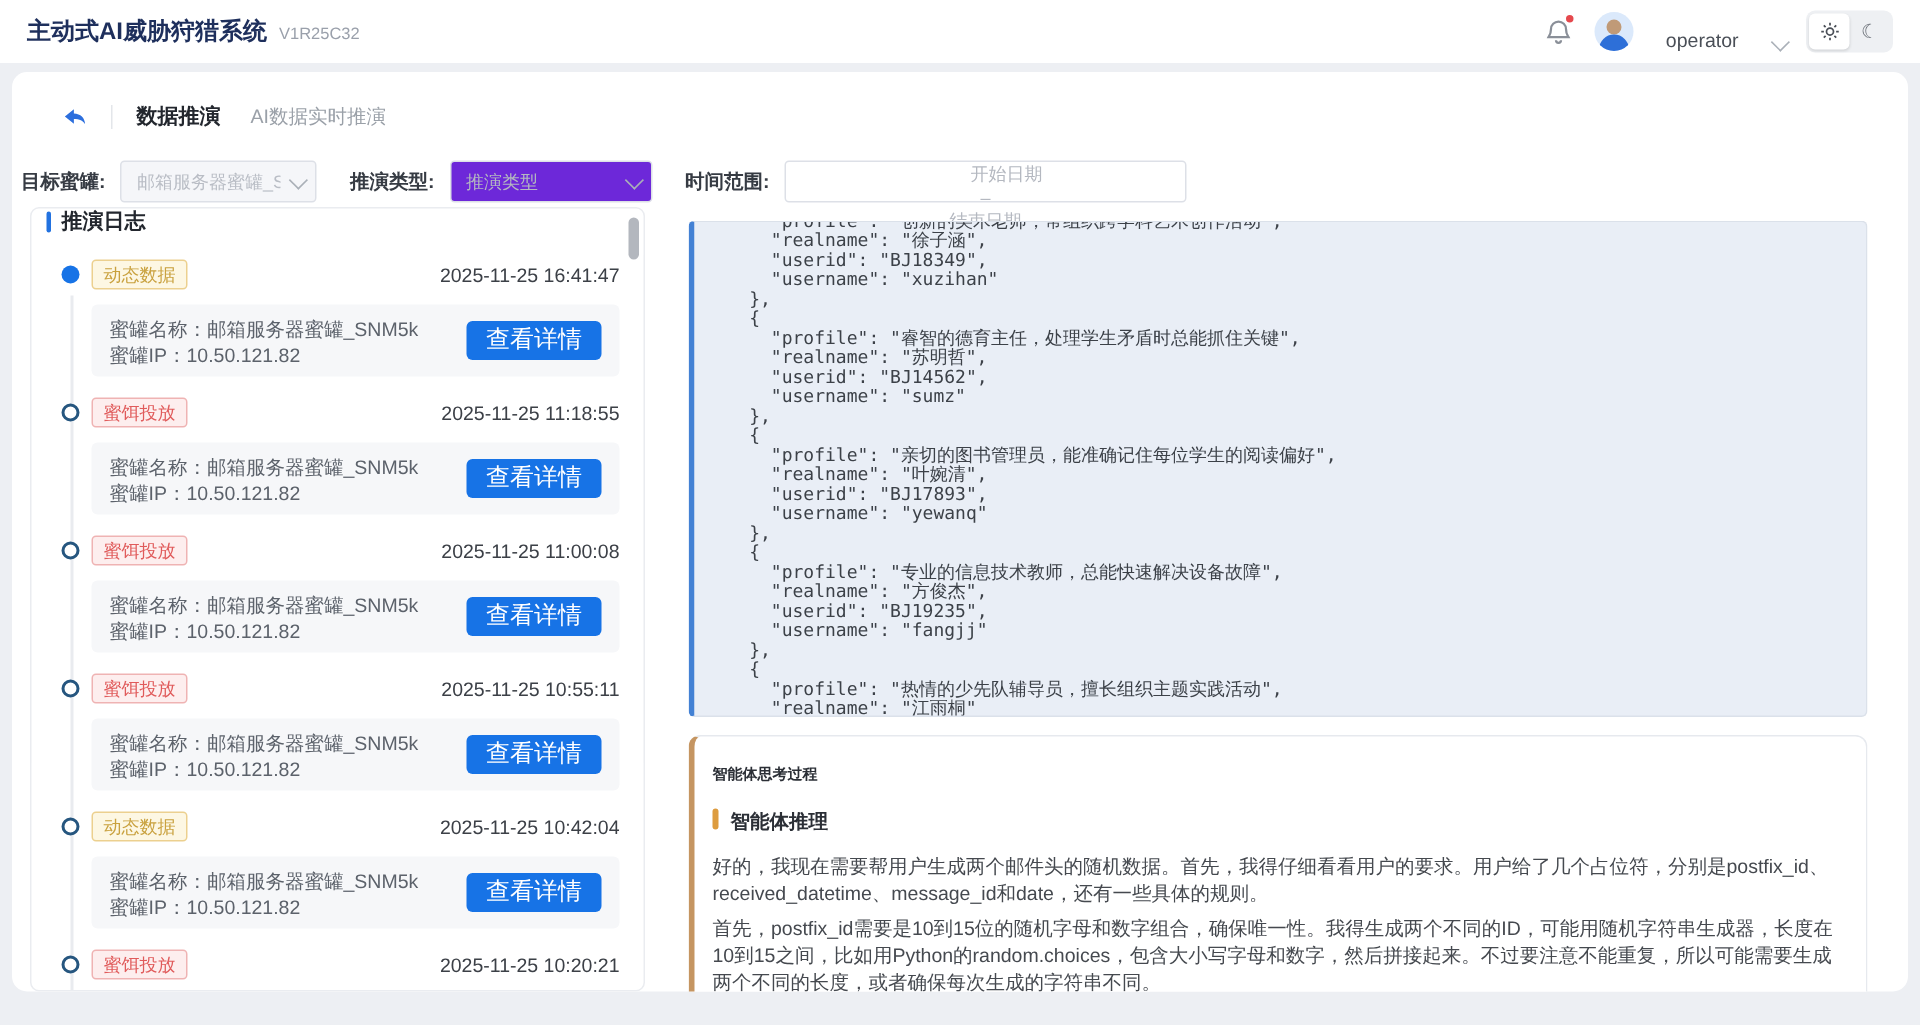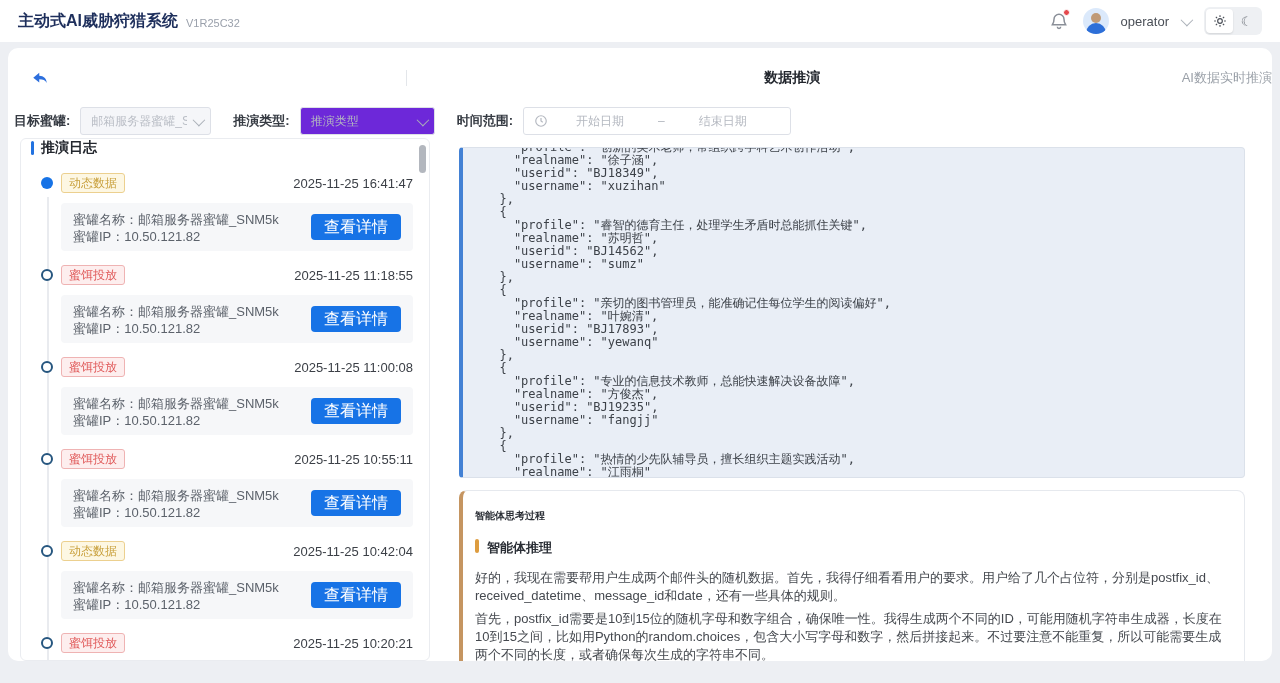--- a/index.html
+++ b/index.html
@@ -8,53 +8,53 @@
 
   
   .header { position:absolute; left:0; top:0; width:1280px; height:42px; background:#fff;
             display:flex; align-items:center; padding:0 18px; }
   .app-title { font-size:16px; font-weight:bold; color:#1e2f5c; }
   .app-version { font-size:11px; color:#9aa0ab; margin-left:8px; margin-top:3px; }
   .header-right { margin-left:auto; display:flex; align-items:center; gap:14px; }
   .bell-wrap { position:relative; width:20px; height:20px; cursor:pointer; }
   .bell-dot { position:absolute; right:-1px; top:-2px; width:7px; height:7px; background:#e5484d;
               border-radius:50%; border:1px solid #fff; }
-  .account { display:flex; align-items:center; gap:12px; cursor:pointer; }
+  .account { display:flex; align-items:flex-end; gap:22px; cursor:pointer; }
   .avatar { width:26px; height:26px; border-radius:50%; background:#dbe9fb; overflow:hidden; position:relative; }
   .avatar .head { position:absolute; left:8px; top:5px; width:10px; height:10px; border-radius:50%; background:#c09a77; }
   .avatar .body { position:absolute; left:3px; top:15px; width:20px; height:12px; border-radius:10px 10px 0 0; background:#2d6fd8; }
   .account-name { font-size:13px; color:#4a4f57; }
   .theme-toggle { display:flex; align-items:center; background:#eef0f3; border-radius:6px; padding:2px; height:28px; }
   .theme-btn { width:27px; height:24px; display:flex; align-items:center; justify-content:center;
                border-radius:4px; cursor:pointer; color:#6b7078; font-size:13px; }
   .theme-btn.active { background:#fff; box-shadow:0 1px 2px rgba(0,0,0,.12); }
 
   
   .app-card { position:absolute; left:8px; right:8px; top:48px; height:613px; background:#fff;
               border-radius:10px; overflow:hidden; }
 
-  .nav-row { display:flex; align-items:center; height:40px; margin-top:10px; padding-left:22px;justify-content:space-between; }
+  .nav-row { display:flex; align-items:center; height:40px; margin-top:10px; padding-left:32px; }
   .back-btn { width:22px; height:22px; cursor:pointer; display:flex; align-items:center; }
   .nav-divider { width:1px; height:16px; background:#e3e6ea; margin:0 16px 0 12px; }
   .tab { font-size:14px; cursor:pointer; }
   .tab.active { font-weight:bold; color:#23272e; }
   .tab.inactive { color:#9aa0a8; font-size:13px; margin-left:20px; }
 
   .filter-row { display:flex; align-items:center; height:30px; margin-top:8px; padding-left:6px; }
   .filter-label { font-size:13px; font-weight:bold; color:#363b43; margin-right:10px; }
   .select-box { height:28px; display:flex; align-items:center; border:1px solid #dde0e7; border-radius:3px;
                 padding:0 8px 0 10px; font-size:12px; background:#6d28d9; cursor:pointer; }
   .select-box.disabled { background:#f5f6f9; color:#b9bdc5; cursor:not-allowed; }
   .select-value { width:96px; overflow:hidden; white-space:nowrap; text-overflow:clip; color:#b9bdc5; }
   .select-placeholder { width:100px; color:#b4b8c0; }
   .chevron { width:9px; height:9px; border-right:1.5px solid #aab0b8; border-bottom:1.5px solid #aab0b8;
              transform:rotate(45deg) translateY(-2px); margin-left:6px; flex:none; }
   .sp { width:22px; }
   .date-box { height:28px; width:268px; display:flex; align-items:center; border:1px solid #dde0e7;
-              border-radius:3px; padding:0 10px; font-size:12px; color:#b4b8c0; background:#fff; cursor:pointer; }
+              border-radius:3px; padding:0 10px; font-size:12px; color:#b4b8c0; background:#fff; cursor:pointer;flex-direction:column; }
   .date-box .ph-start { margin-left:28px; }
   .date-box .dash { margin:0 34px; color:#b4b8c0; }
 
   
   .log-panel { position:absolute; left:12px; top:90px; width:410px; height:523px;
                border:1px solid #eaecf0; border-radius:6px; overflow:hidden; background:#fff; }
   .log-title { display:flex; align-items:center; font-size:14px; font-weight:bold; color:#23272e;
                margin:-2px 0 0 10px; height:22px; }
   .log-title-bar { width:3px; height:14px; background:#2272e0; border-radius:2px; margin-right:7px; }
   .scroll-thumb { position:absolute; right:3px; top:6px; width:7px; height:28px; background:#b3b7be;

